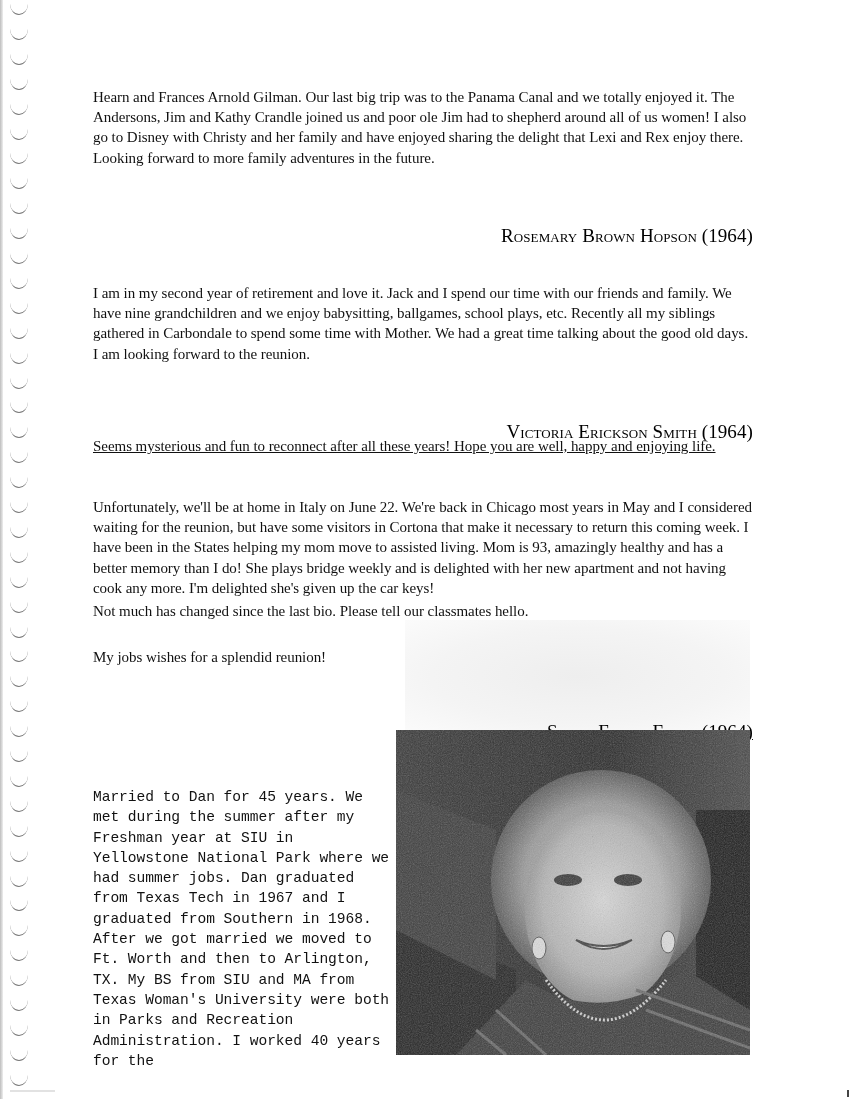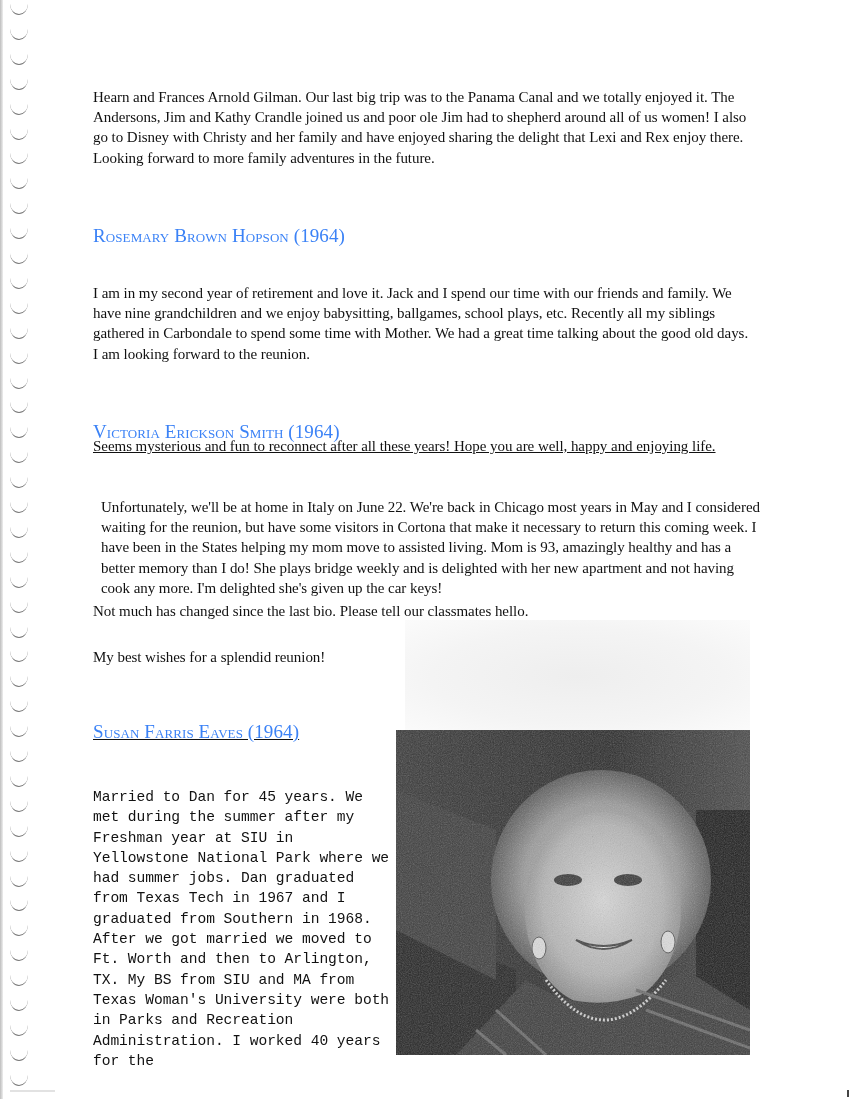--- a/index.html
+++ b/index.html
@@ -22,21 +22,21 @@
   .bleed {
     position: absolute; left: 405px; top: 620px; width: 345px; height: 112px;
     background: radial-gradient(ellipse at 50% 50%, #eeeeee 0%, #f4f4f4 60%, #fbfbfb 100%);
   }
   .block { position: absolute; left: 93px; width: 660px; }
   p.body {
     margin: 0; font-size: 15px; line-height: 20.2px; letter-spacing: -0.05px;
   }
   h2.name {
     margin: 0; font-weight: normal; font-size: 19px; letter-spacing: 0.1px;
-    font-variant: small-caps; color: #3b82f6;
+    font-variant: small-caps; color: #000000; text-align: right;
   }
   .narrow { width: 300px; font-family: Liberation Mono, monospace; }
   .narrow p.body { font-size: 14.6px; line-height: 20.3px; }
   .photo {
     position: absolute; left: 396px; top: 730px; width: 354px; height: 325px;
     background: #2a2a2a; overflow: hidden;
   }
   .corner-mark {
     position: absolute; left: 847px; top: 1090px; width: 2px; height: 7px; background: #444;
   }
@@ -106,28 +106,28 @@
 <div class="block" style="top:283px;">
   <p class="body">I am in my second year of retirement and love it. Jack and I spend our time with our friends and family. We have nine grandchildren and we enjoy babysitting, ballgames, school plays, etc. Recently all my siblings gathered in Carbondale to spend some time with Mother. We had a great time talking about the good old days.  I am looking forward to the reunion.</p>
 </div>
 
 <div class="block" style="top:421px;">
   <h2 class="name">Victoria Erickson Smith (1964)</h2>
 </div>
 <div class="block" style="top:436px;text-decoration:underline;">
   <p class="body">Seems mysterious and fun to reconnect after all these years! Hope you are well, happy and enjoying life.</p>
 </div>
-<div class="block" style="top:497px;margin-left:8px;">
+<div class="block" style="top:497px;">
   <p class="body">Unfortunately, we'll be at home in Italy on June 22. We're back in Chicago most years in May and I considered waiting for the reunion, but have some visitors in Cortona that make it necessary to return this coming week. I have been in the States helping my mom move to assisted living. Mom is 93, amazingly healthy and has a better memory than I do! She plays bridge weekly and is delighted with her new apartment and not having cook any more. I'm delighted she's given up the car keys!</p>
 </div>
 <div class="block" style="top:601px;">
   <p class="body">Not much has changed since the last bio. Please tell our classmates hello.</p>
 </div>
 <div class="block" style="top:647px;">
-  <p class="body">My best wishes for a splendid reunion!</p>
+  <p class="body">My jobs wishes for a splendid reunion!</p>
 </div>
 
 <div class="block" style="top:721px;text-decoration:underline;">
   <h2 class="name">Susan Farris Eaves (1964)</h2>
 </div>
 <div class="block narrow" style="top:787px;">
   <p class="body">Married to Dan for 45 years. We met during the summer after my Freshman year at SIU in Yellowstone National Park where we had summer jobs. Dan graduated from Texas Tech in 1967 and I graduated from Southern in 1968. After we got married we moved to Ft. Worth and then to Arlington, TX. My BS from SIU and MA from Texas Woman's University were both in Parks and Recreation Administration. I worked 40 years for the</p>
 </div>
 
 <div class="photo">

